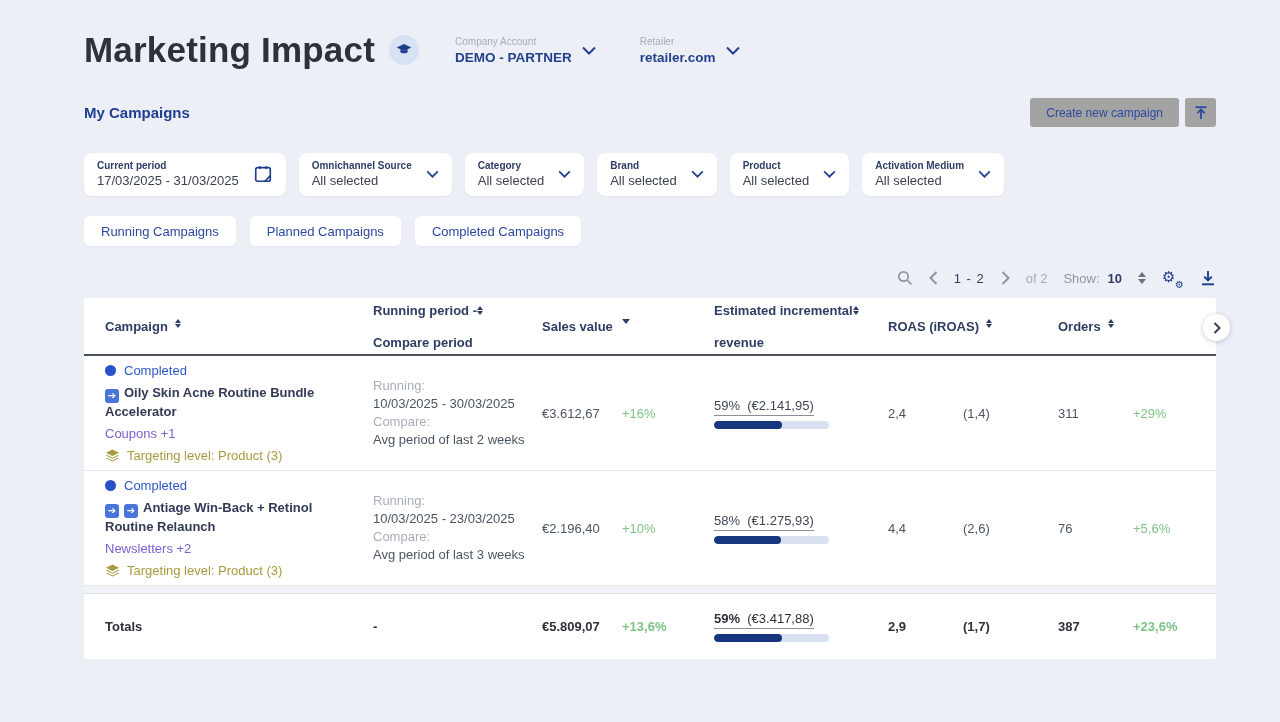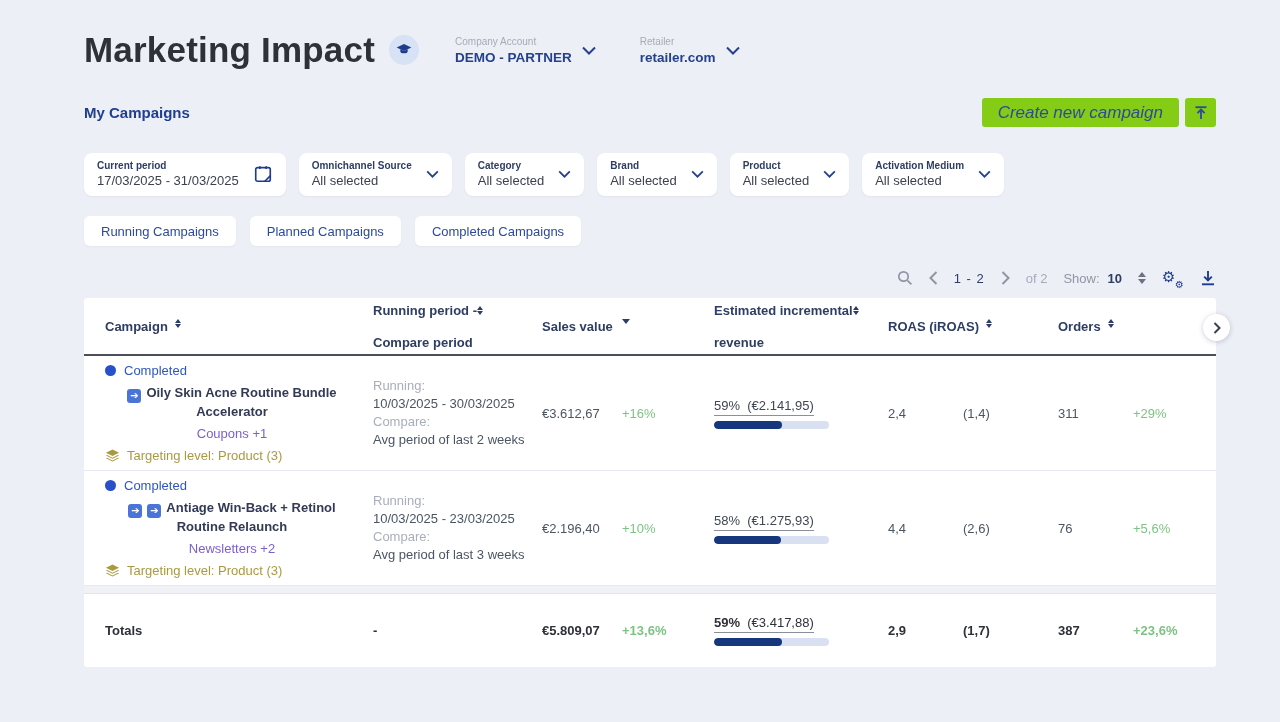--- a/index.html
+++ b/index.html
@@ -21,22 +21,22 @@
   .selects { display:flex; gap:44px; margin-left:22px; }
   .select { display:flex; align-items:flex-start; gap:10px; cursor:pointer; }
   .select .txt { display:flex; flex-direction:column; gap:3px; }
   .select .lbl { font-size:10px; color:#a6abb8; }
   .select .val { font-size:13.5px; font-weight:bold; color:var(--accent,#24418e); }
   .chev { margin-top:10px; }
 
   .subheader-row { display:flex; align-items:center; justify-content:space-between; margin-top:28px; }
   .section-title { font-size:15px; font-weight:bold; color:#1e3f8f; }
   .actions { display:flex; gap:6px; }
-  .btn { background:#84cc16; border:none; color:#2c4a9e; font-size:17px;
-    font-family:inherit; height:29px; padding:0 16px; border-radius:3px; cursor:pointer;font-style:italic; }
+  .btn { background:#a3a3a3; border:none; color:#2c4a9e; font-size:12px;
+    font-family:inherit; height:29px; padding:0 16px; border-radius:3px; cursor:pointer; }
   .icon-btn { width:31px; height:29px; display:flex; align-items:center; justify-content:center; padding:0; }
 
   
   .filters-row { display:flex; gap:13px; margin-top:26px; }
   .filter-card { background:#fff; border-radius:8px; padding:7px 13px 8px 13px;
     display:flex; align-items:center; gap:14px; box-shadow:0 1px 2px rgba(40,50,90,.06); cursor:pointer; }
   .filter-card .txt { display:flex; flex-direction:column; gap:2px; }
   .filter-card .flbl { font-size:10px; color:#2e3d63; font-weight:bold; }
   .filter-card .fval { font-size:13px; color:#3c4150; }
 
@@ -69,21 +69,21 @@
   .th-2line { flex-direction:column; align-items:flex-start; gap:15px; line-height:17px; }
   .th-2line .l1 { display:flex; align-items:center; justify-content:space-between; padding-right:18px; }
   .sort { display:flex; flex-direction:column; gap:1px; cursor:pointer; }
   .sort i { display:block; width:0; height:0; border-left:3.5px solid transparent; border-right:3.5px solid transparent; }
   .sort .up { border-bottom:4.5px solid #2e3d63; }
   .sort .dn { border-top:4.5px solid #2e3d63; }
   .sort-desc { width:0; height:0; border-left:4px solid transparent; border-right:4px solid transparent;
     border-top:5.5px solid #2e3d63; cursor:pointer; margin-left:2px; }
 
   .row { height:115px; border-bottom:1px solid #e7e9f0; font-size:13px; }
-  .camp-cell { display:flex; flex-direction:column; gap:5px; line-height:17px; padding-right:14px;text-align:center; }
+  .camp-cell { display:flex; flex-direction:column; gap:5px; line-height:17px; padding-right:14px; }
   .status-line { display:flex; align-items:center; gap:8px; color:#2d56c5; }
   .dot { width:11px; height:11px; border-radius:50%; background:#2850c8; flex:0 0 auto; }
   .name-line { font-weight:bold; color:#333a56; cursor:pointer; }
   .badge { display:inline-flex; width:14px; height:14px; background:#4b74d8; border-radius:3px;
     color:#fff; align-items:center; justify-content:center; font-size:10px; vertical-align:-2px; margin-right:5px; }
   .media-link { color:var(--purple,#7a5fd0); cursor:pointer; }
   .targeting-line { display:flex; align-items:center; gap:7px; color:var(--gold,#a99a3f); }
 
   .period-cell { line-height:18px; color:#4b5563; }
   .period-cell .plbl { color:#a9aebb; }
@@ -97,21 +97,21 @@
   .incr-text b { font-weight:normal; }
   .bar { width:115px; height:8px; border-radius:4px; background:var(--progress_track,#d9e0f2); margin-top:5px; overflow:hidden; }
   .bar-fill { height:100%; border-radius:4px; background:var(--progress_fill,#16367d); }
 
   .roas-cell { display:flex; align-items:center; color:#4b5563; }
   .roas-cell .rv { min-width:75px; display:inline-block; }
   .orders-cell { display:flex; align-items:center; color:#4b5563; }
   .orders-cell .ov { min-width:75px; display:inline-block; }
 
   .table-gap { height:8px; background:#f0f2f7; border-bottom:1px solid #e2e4ec; }
-  .totals { height:73px; font-weight:bold; color:#2f3138; font-size:13px; }
+  .totals { height:65px; font-weight:bold; color:#2f3138; font-size:13px; }
   .totals .num-main, .totals .roas-cell, .totals .orders-cell, .totals .period-cell { color:#2f3138; font-weight:bold; }
   .totals .incr-text { color:#2f3138; font-weight:bold; }
 
   .scroll-btn { position:absolute; width:27px; height:27px; border-radius:50%; background:#fff;
     box-shadow:0 1px 5px rgba(40,50,90,.25); display:flex; align-items:center; justify-content:center;
     right:-14px; top:16px; cursor:pointer; z-index:5; }
 
   .table-wrap { position:relative; margin-top:0; }
   svg { display:block; }
 </style>

